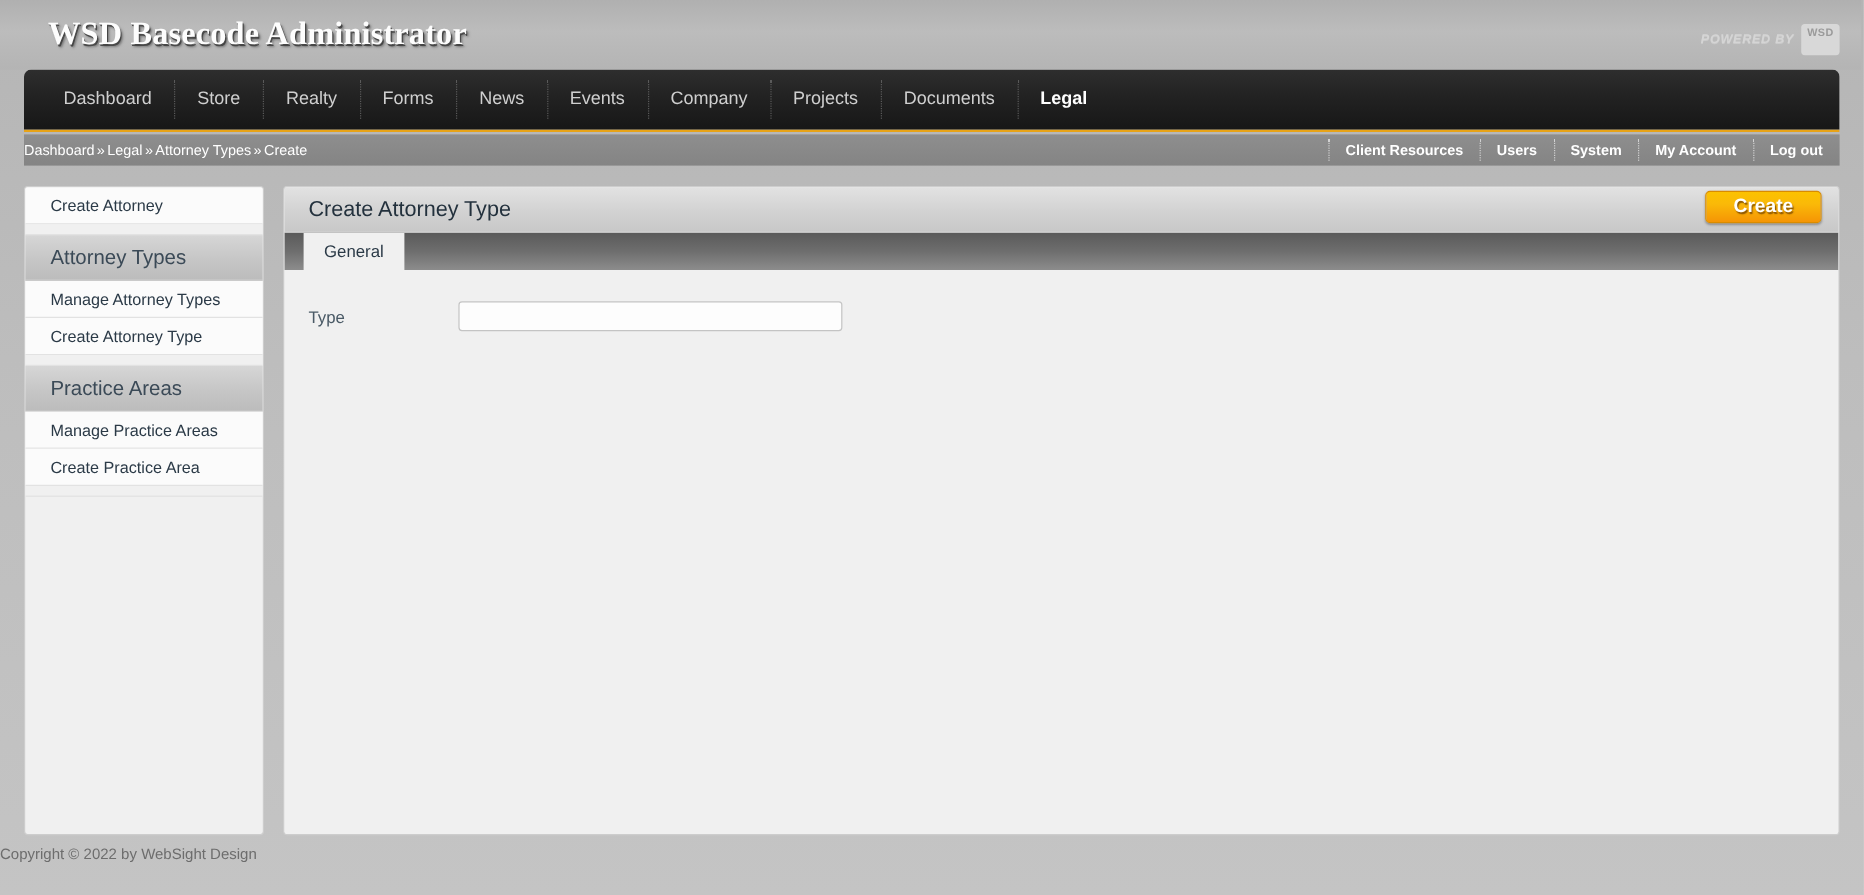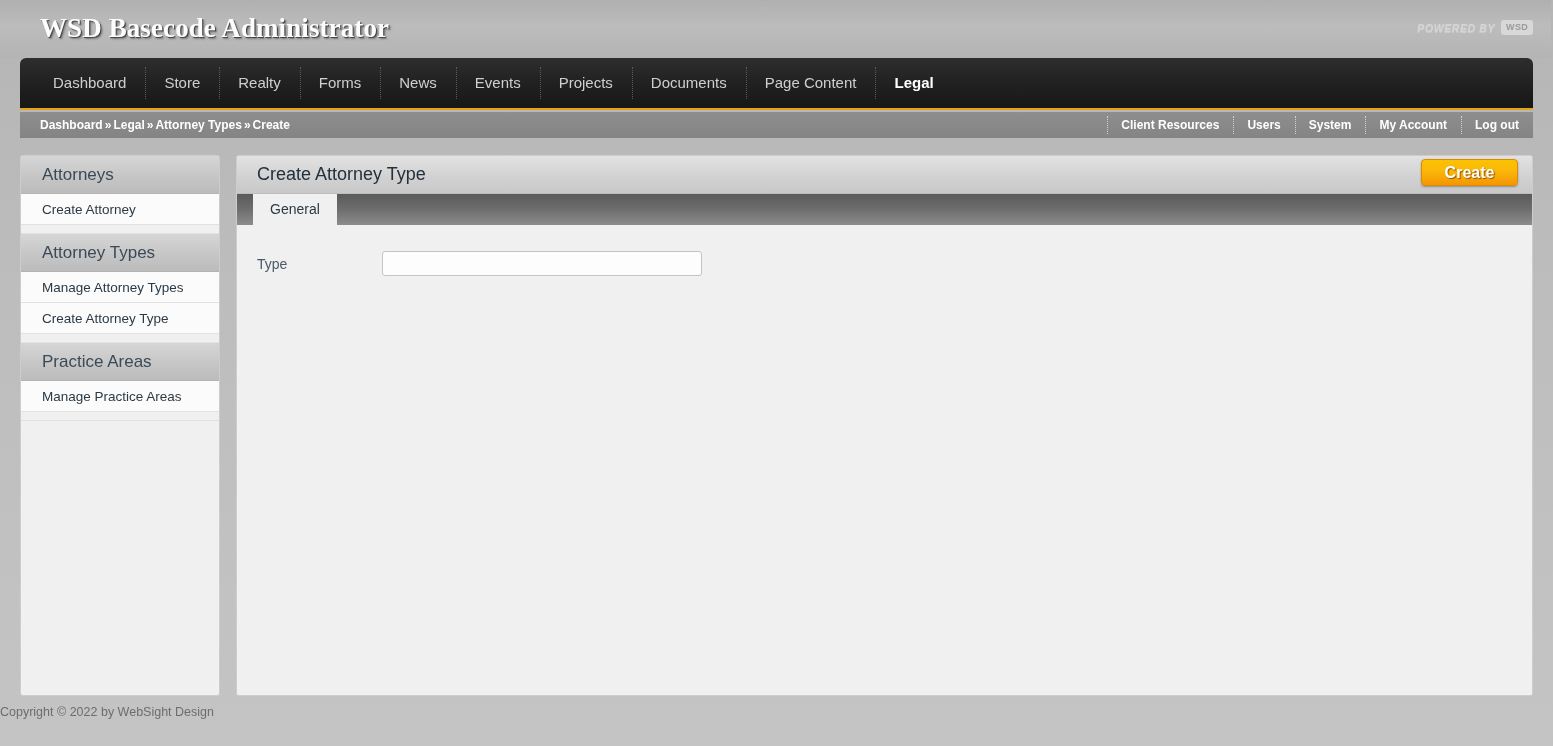--- a/index.html
+++ b/index.html
@@ -54,21 +54,21 @@
     letter-spacing: 0.6px;
     color: #d5d5d5;
     text-shadow: 0 1px 0 rgba(255,255,255,0.25);
   }
   #powered-by .pb-logo {
     background: #d8d8d8;
     color: #9a9a9a;
     font-size: 9px;
     font-weight: bold;
     letter-spacing: 0.3px;
-    padding: 3px 5px 3px 5px;
+    padding: 3px 5px 14px 5px;
     border-radius: 3px;
     line-height: 1;
   }
 
   
   #main-nav {
     position: absolute;
     left: 20px;
     top: 58px;
     width: 1513px;
@@ -110,23 +110,22 @@
     left: 20px;
     top: 112px;
     width: 1513px;
     height: 26px;
     background: linear-gradient(180deg, #8e8e8e 0%, #848484 100%);
     display: flex;
     align-items: center;
   }
 
   #breadcrumb {
-    padding-left: 20px;
     font-size: 12px;
-    font-weight: bold;
+    font-weight: normal;
     color: #ffffff;
     white-space: nowrap;
   }
   #breadcrumb .sep { padding: 0 2px; }
   #breadcrumb .crumb { cursor: pointer; }
 
   #user-links {
     margin-left: auto;
     display: flex;
     align-items: center;
@@ -317,47 +316,47 @@
   </div>
 </div>
 
 <div id="main-nav">
     <div class="nav-item">Dashboard</div>
     <div class="nav-item">Store</div>
     <div class="nav-item">Realty</div>
     <div class="nav-item">Forms</div>
     <div class="nav-item">News</div>
     <div class="nav-item">Events</div>
+    <div class="nav-item">Company</div>
     <div class="nav-item">Projects</div>
     <div class="nav-item">Documents</div>
-    <div class="nav-item">Page Content</div>
     <div class="nav-item active">Legal</div>
   </div>
 
 <div id="crumb-bar">
   <div id="breadcrumb"><span class="crumb">Dashboard</span><span class="sep">»</span><span class="crumb">Legal</span><span class="sep">»</span><span class="crumb">Attorney Types</span><span class="sep">»</span><span class="crumb">Create</span></div>
   <div id="user-links">
       <div class="ul-item">Client Resources</div>
       <div class="ul-item">Users</div>
       <div class="ul-item">System</div>
       <div class="ul-item">My Account</div>
       <div class="ul-item">Log out</div>
     </div>
 </div>
 
 <div id="sidebar">
-    <div class="side-group-title">Attorneys</div>
     <div class="side-item">Create Attorney</div>
     <div class="side-gap"></div>
     <div class="side-group-title">Attorney Types</div>
     <div class="side-item">Manage Attorney Types</div>
     <div class="side-item">Create Attorney Type</div>
     <div class="side-gap"></div>
     <div class="side-group-title">Practice Areas</div>
     <div class="side-item">Manage Practice Areas</div>
+    <div class="side-item">Create Practice Area</div>
     <div class="side-gap"></div>
   </div>
 
 <div id="content">
   <div id="content-head">
     <div id="page-title">Create Attorney Type</div>
     <div id="create-button">Create</div>
   </div>
   <div id="tab-bar">
       <div class="tab active">General</div>

